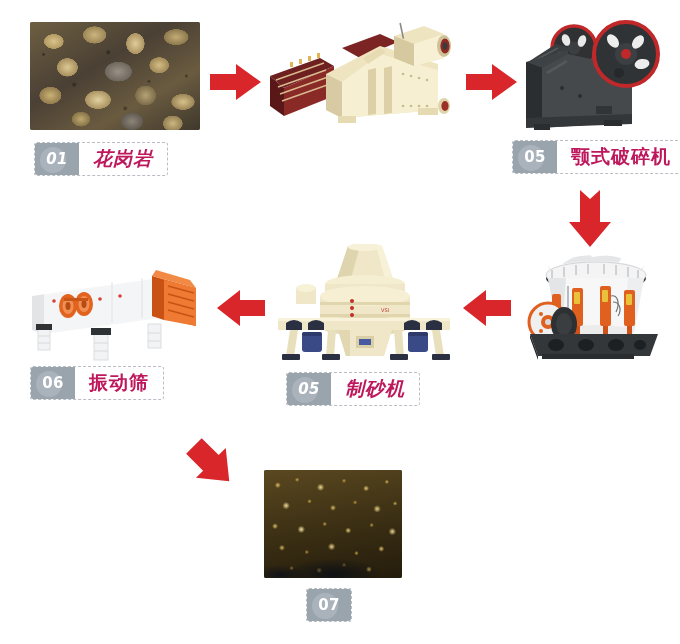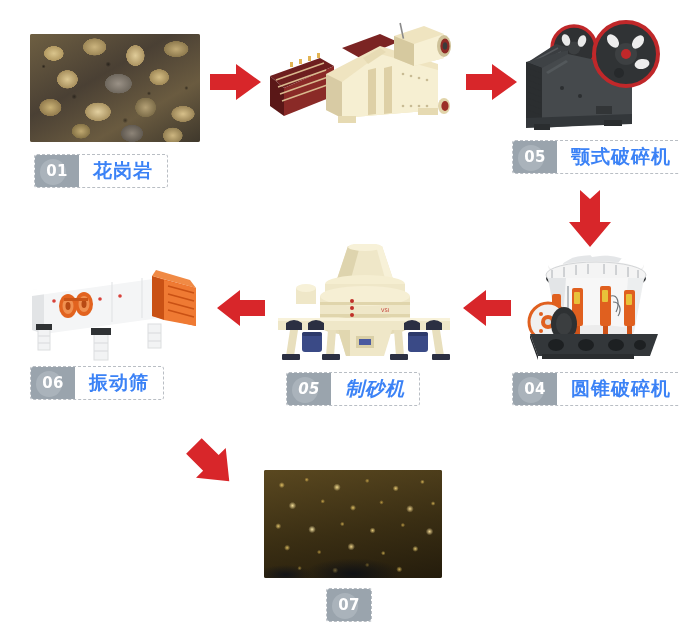--- a/index.html
+++ b/index.html
@@ -59,21 +59,21 @@
     font-size: 15px;
     font-weight: 700;
     letter-spacing: 0.3px;
     font-family: "DejaVu Sans", "Liberation Sans", sans-serif;
   }
   .caption-text {
     display: flex;
     align-items: center;
     justify-content: center;
     padding: 0 14px;
-    color: #3b82f6;
+    color: #be185d;
     font-size: 19px;
     font-weight: 700;
     letter-spacing: 1px;
     font-family: "DejaVu Sans", "Liberation Sans", sans-serif;
   }
 
   
   .arrow { position: absolute; }
   .arrow svg { display: block; }
 
@@ -150,21 +150,21 @@
     background-image:
       radial-gradient(ellipse 70px 22px at 50% 96%, rgba(10,14,22,.85) 0%, rgba(0,0,0,0) 70%),
       radial-gradient(ellipse 40px 14px at 12% 97%, rgba(12,16,26,.8) 0%, rgba(0,0,0,0) 70%);
   }
 </style>
 </head>
 <body>
 
 <div id="flow-canvas">
 
-  <div class="stage" style="left:30px; top:34px; width:170px;">
+  <div class="stage" style="left:30px; top:22px; width:170px;font-style:italic;">
     <div class="stage-figure" style="height:108px; border-radius:2px;">
       <div class="photo-granite"></div>
     </div>
     <div style="margin-top:12px; padding-left:4px;">
       <div class="caption">
         <div class="caption-badge">
           <span class="caption-num">01</span>
         </div>
         <div class="caption-text">花岗岩</div>
       </div>
@@ -380,28 +380,20 @@
         <polygon points="18,88 146,88 138,110 26,110" fill="#33373a"></polygon>
         <polygon points="18,88 26,110 26,114 18,92" fill="#24272a"></polygon>
         <g fill="#1d2022">
           <ellipse cx="44" cy="99" rx="8" ry="6"></ellipse>
           <ellipse cx="74" cy="99" rx="8" ry="6"></ellipse>
           <ellipse cx="104" cy="99" rx="8" ry="6"></ellipse>
           <ellipse cx="128" cy="99" rx="6" ry="5"></ellipse>
         </g>
         <rect x="30" y="108" width="92" height="5" fill="#2a2d2f"></rect>
       </svg>
-    </div>
-    <div style="margin-top:8px; padding-left:0px;">
-      <div class="caption">
-        <div class="caption-badge">
-          <span class="caption-num">04</span>
-        </div>
-        <div class="caption-text">圆锥破碎机</div>
-      </div>
     </div>
   </div>
 
   <div class="arrow" style="left:462px; top:288px;">
     <svg width="50" height="40" viewBox="0 0 50 40">
       <path d="M49,12 L24,12 L24,2 L1,20 L24,38 L24,28 L49,28 Z" fill="#d8262a"></path>
     </svg>
   </div>
 
   <div class="stage" style="left:276px; top:244px; width:176px;">
@@ -563,21 +555,21 @@
   </div>
 
   <div class="arrow" style="left:180px; top:434px;">
     <svg width="66" height="62" viewBox="0 0 66 62">
       <g transform="rotate(45 33 31)">
         <path d="M6,20 L30,20 L30,10 L56,31 L30,52 L30,42 L6,42 Z" fill="#d8262a"></path>
       </g>
     </svg>
   </div>
 
-  <div class="stage" style="left:264px; top:470px; width:178px;">
+  <div class="stage" style="left:264px; top:470px; width:138px;">
     <div class="stage-figure" style="height:108px; border-radius:2px;">
       <div class="photo-product"></div>
     </div>
     <div style="margin-top:10px; padding-left:-2px; text-align:center;">
       <div class="caption" style="margin-left:-8px;">
         <div class="caption-badge">
           <span class="caption-num">07</span>
         </div>
       </div>
     </div>

